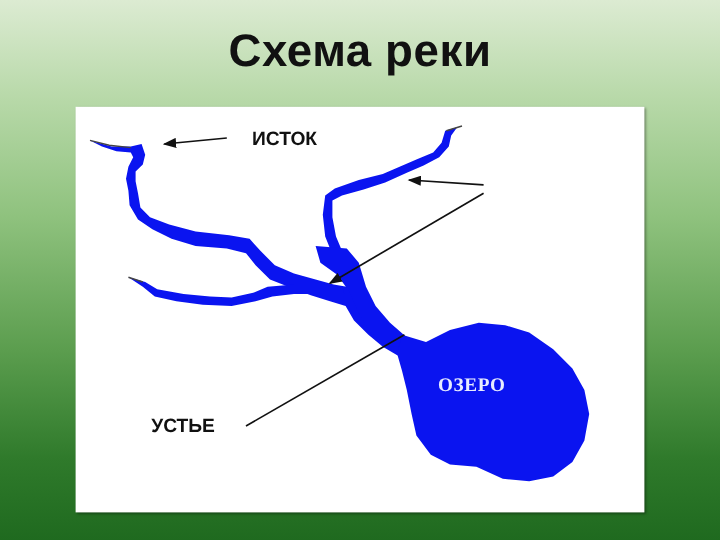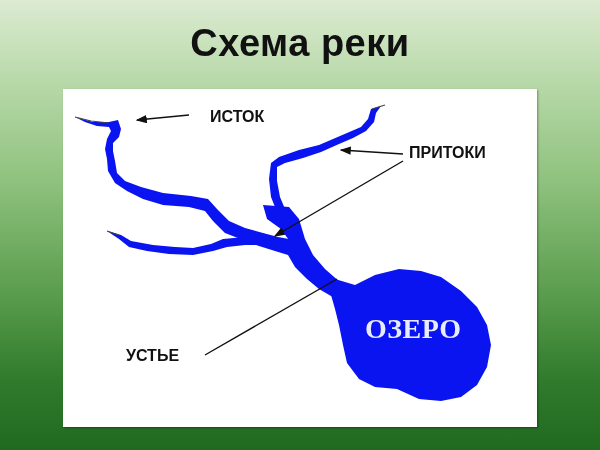--- a/index.html
+++ b/index.html
@@ -17,21 +17,21 @@
       position: absolute; left: 63px; top: 89px; width: 474px; height: 338px;
       background: #ffffff; box-shadow: 1px 1px 2px rgba(0,0,0,0.35);
     }
     .panel svg { position: absolute; left: 0; top: 0; }
     .label {
       position: absolute; font-weight: bold; font-size: 16px; color: #111;
       font-family: "Liberation Sans", sans-serif; white-space: nowrap;
     }
     .lake-label {
       position: absolute; font-family: "Liberation Serif", serif; font-weight: bold;
-      font-size: 28px; color: #e8ecff; letter-spacing: 0.5px;
+      font-size: 16px; color: #e8ecff; letter-spacing: 0.5px;
     }
   </style>
 </head>
 <body>
 
 <div class="title">Схема реки</div>
 
 <div class="panel">
   <svg width="474" height="338" viewBox="0 0 474 338">
 
@@ -55,16 +55,15 @@
         <path d="M0,0 L8,3 L0,6 Z" fill="#111"></path>
       </marker>
     </defs>
     <line x1="126" y1="26" x2="74" y2="31" stroke="#111" stroke-width="1.4" marker-end="url(#arrowhead)"></line>
     <line x1="340" y1="65" x2="278" y2="61" stroke="#111" stroke-width="1.4" marker-end="url(#arrowhead)"></line>
     <line x1="340" y1="72" x2="212" y2="147" stroke="#111" stroke-width="1.4" marker-end="url(#arrowhead)"></line>
     <line x1="142" y1="266" x2="274" y2="190" stroke="#111" stroke-width="1.4"></line>
   </svg>
 
   <div class="label" style="left:131px; top:19px;margin-left:16px;">ИСТОК</div>
-  <div class="label" style="left:346px; top:55px;">ПРИТОКИ</div>
   <div class="label" style="left:63px; top:258px;">УСТЬЕ</div>
   <div class="lake-label" style="left:302px; top:224px;">ОЗЕРО</div>
 </div>
 
 </body></html>

